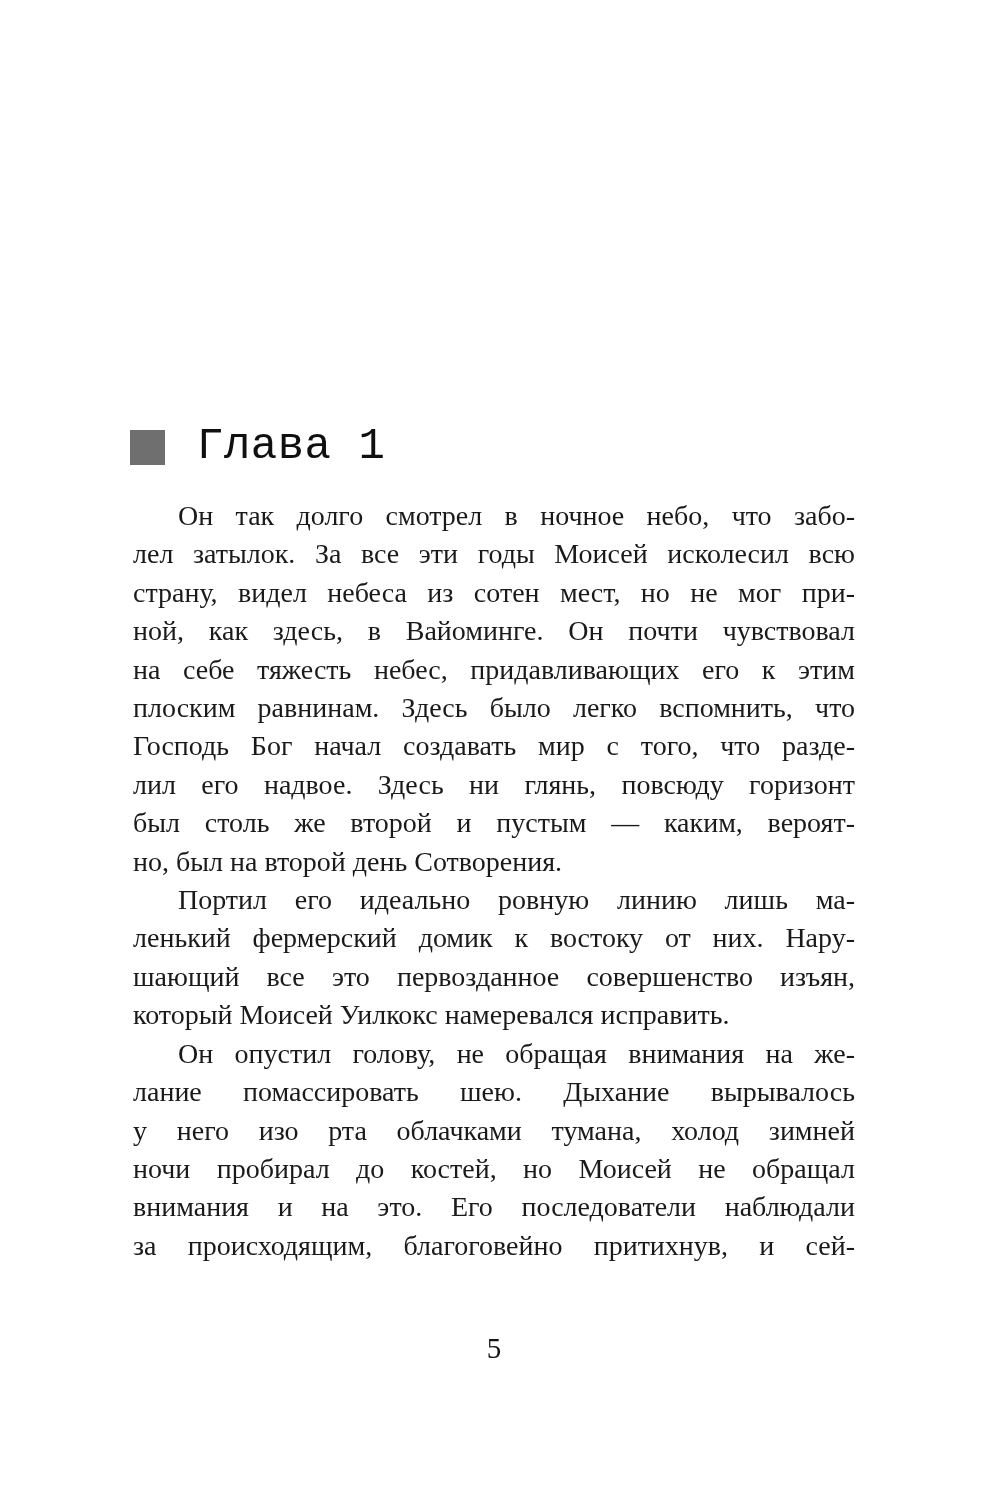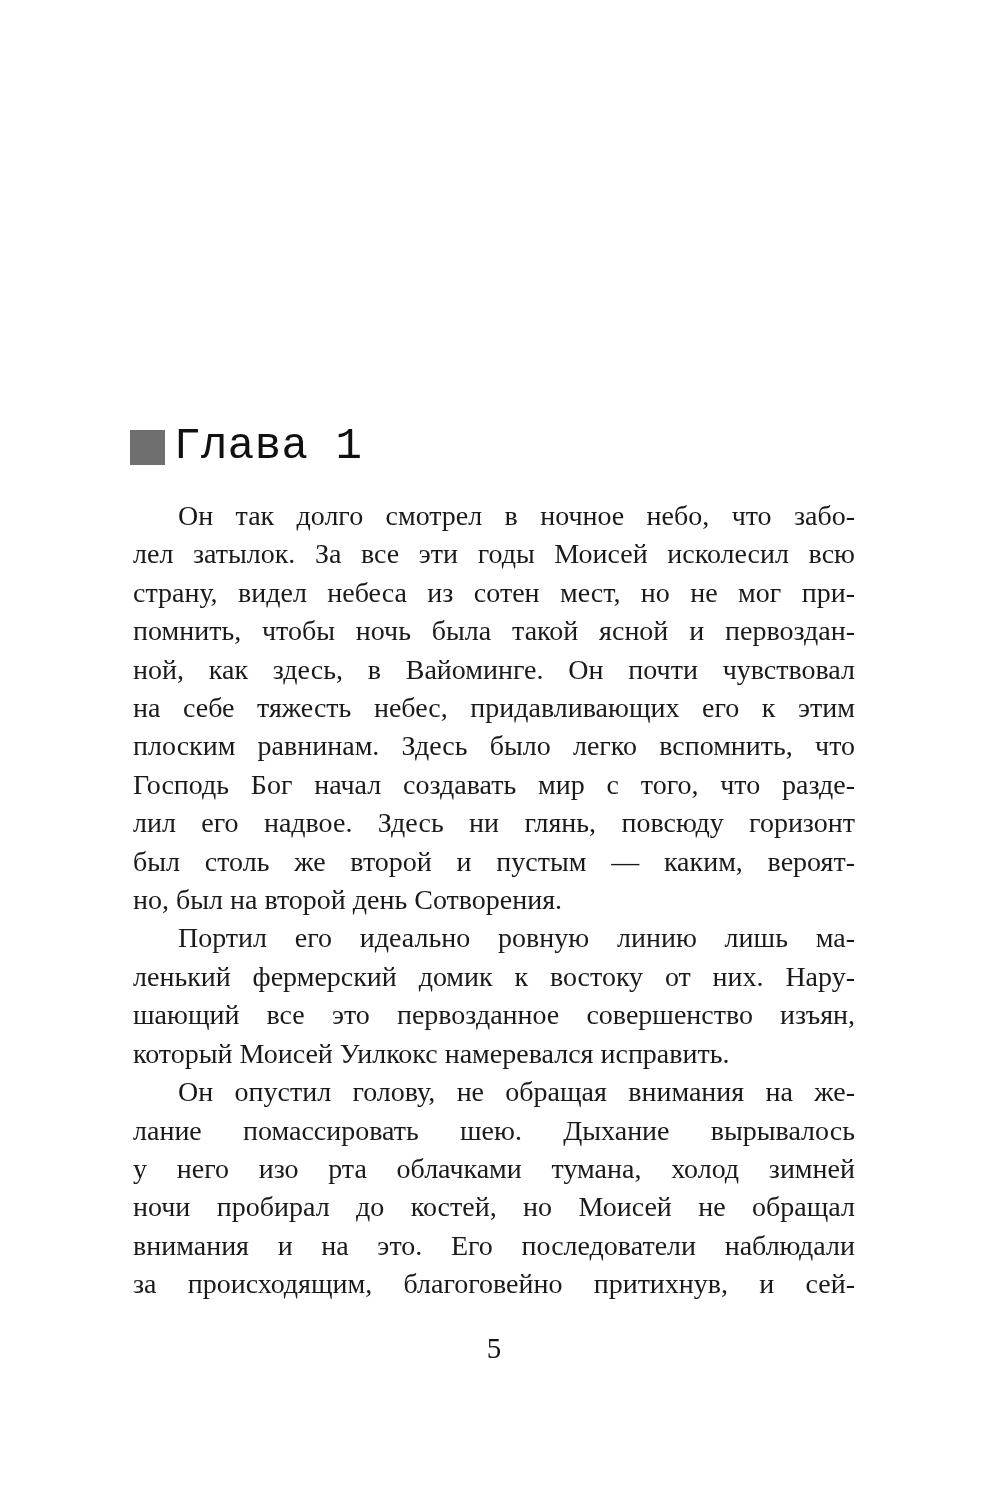--- a/index.html
+++ b/index.html
@@ -15,21 +15,21 @@
     font-family: "Liberation Serif", "DejaVu Serif", serif;
     color: #1a1a1a;
     overflow: hidden;
   }
   .chapter-header {
     position: absolute;
     left: 130px;
     top: 421px;
     display: flex;
     align-items: center;
-    gap: 9px;
+    gap: 32px;
   }
   .chapter-marker {
     display: inline-block;
     width: 35px;
     height: 35px;
     background: #6f6f6f;
     flex: 0 0 auto;
     margin-top: 3px;
   }
   .chapter-title {
@@ -85,21 +85,20 @@
     <span class="chapter-marker"></span>
     <h1 class="chapter-title">Глава 1</h1>
   </header>
 
   <div class="text-block">
 
     <div class="para">
       <div class="line indent">Он так долго смотрел в ночное небо, что забо-</div>
       <div class="line">лел затылок. За все эти годы Моисей исколесил всю</div>
       <div class="line">страну, видел небеса из сотен мест, но не мог при-</div>
-      <div class="line">помнить, чтобы ночь была такой ясной и первоздан-</div>
       <div class="line">ной, как здесь, в Вайоминге. Он почти чувствовал</div>
       <div class="line">на себе тяжесть небес, придавливающих его к этим</div>
       <div class="line">плоским равнинам. Здесь было легко вспомнить, что</div>
       <div class="line">Господь Бог начал создавать мир с того, что разде-</div>
       <div class="line">лил его надвое. Здесь ни глянь, повсюду горизонт</div>
       <div class="line">был столь же второй и пустым — каким, вероят-</div>
       <div class="line end">но, был на второй день Сотворения.</div>
     </div>
 
     <div class="para">

